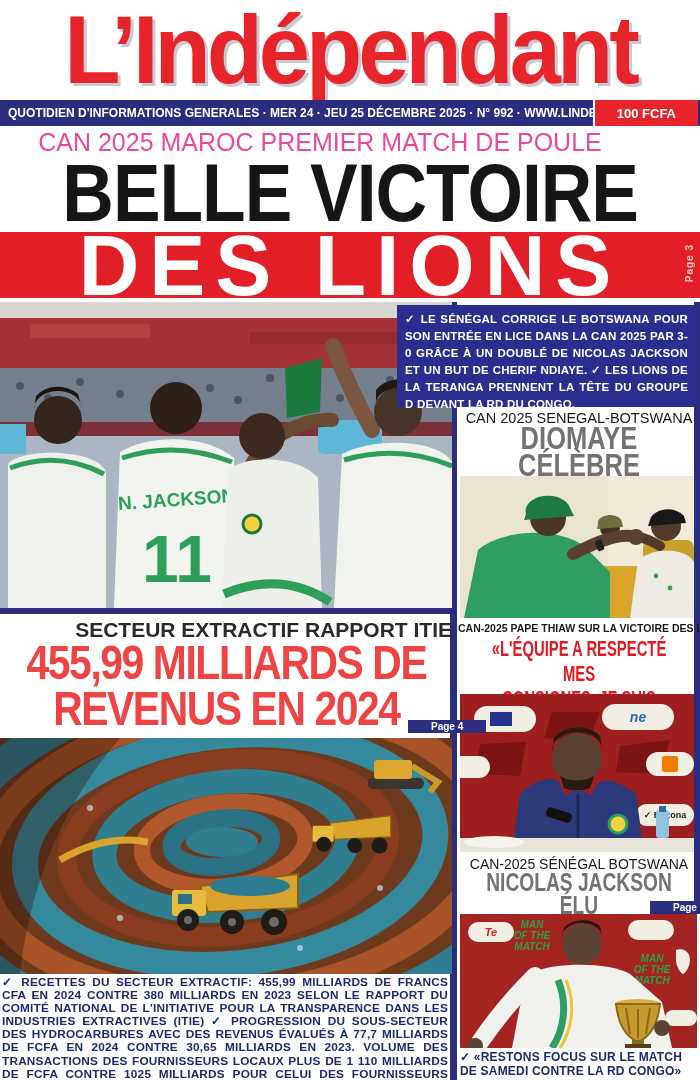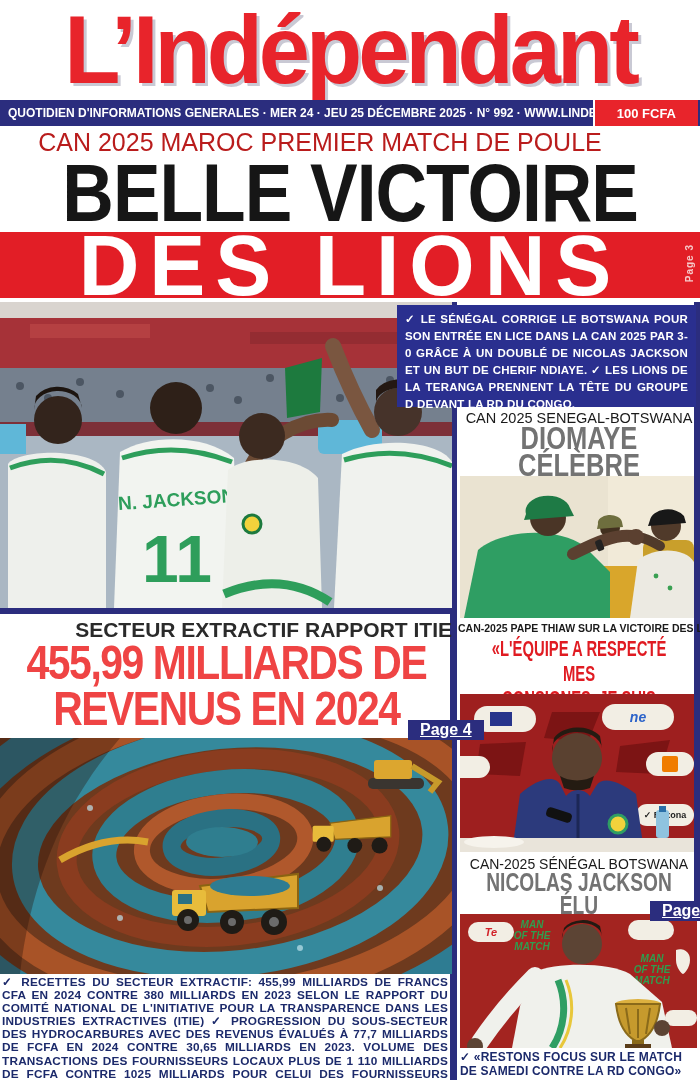--- a/index.html
+++ b/index.html
@@ -9,21 +9,21 @@
   
   .masthead{top:0;left:0;width:700px;height:100px;display:flex;align-items:center;justify-content:center;}
   .masthead-title{color:#e8242b;font-size:92px;font-weight:800;letter-spacing:-4px;line-height:96px;
         text-shadow:3px 3px 0 rgba(60,60,100,.28);white-space:nowrap;transform:scaleY(1.04);}
   
   .infobar{top:100px;left:0;width:700px;height:26px;background:#2b2d7e;color:#fff;}
   .infobar-text{position:absolute;left:8px;top:0;line-height:26px;font-size:12px;font-weight:700;letter-spacing:0;white-space:nowrap;}
   .pricebox{position:absolute;right:2px;top:0;height:26px;background:#e8242b;display:flex;align-items:center;
         padding:0 22px;font-size:13px;font-weight:700;border-left:2px solid #fff;}
   
-  .kicker1{top:128px;left:0;width:640px;text-align:center;font-size:25px;font-weight:500;color:#b91c1c;white-space:nowrap;}
+  .kicker1{top:128px;left:0;width:640px;text-align:center;font-size:25px;font-weight:500;color:#ec4899;white-space:nowrap;}
   .h1wrap{top:150px;left:0;width:700px;text-align:center;}
   .h1{display:inline-block;font-size:70px;font-weight:800;color:#161616;letter-spacing:-1px;line-height:74px;
         transform:scale(1.02,1.16);transform-origin:center top;white-space:nowrap;}
   .band{top:232px;left:0;width:700px;height:66px;background:#e21e26;display:flex;align-items:center;justify-content:center;}
   .band-text{color:#fff;font-size:84px;font-weight:800;letter-spacing:10px;line-height:60px;white-space:nowrap;transform:scaleY(1.02);}
   .band-page{position:absolute;right:5px;top:12px;writing-mode:vertical-rl;transform:rotate(180deg);
         color:#f6c9c9;font-size:10px;font-weight:700;letter-spacing:1px;}
   
   .photoframe{top:608px;left:0;width:457px;height:6px;background:#2b2d7e;}
   .divider{left:450px;top:302px;width:7px;height:778px;background:#2b2d7e;}
@@ -47,21 +47,21 @@
   .j-kicker{top:856px;font-size:14px;font-weight:500;}
   .j-head{top:870px;font-size:24px;line-height:21px;}
   .j-head > span{transform:scale(0.8,1.1);}
   .caption{left:460px;top:1050px;width:236px;font-size:12px;font-weight:700;color:#1c2a6b;line-height:14px;letter-spacing:0.2px;}
   
   .e-kicker{left:0;top:618px;width:452px;text-align:right;font-size:21px;font-weight:700;color:#2a2a2a;white-space:nowrap;}
   .e-head{left:0;top:640px;width:452px;text-align:center;font-weight:800;color:#ef4444;font-size:43px;line-height:41px;}
   .e-head > span{display:inline-block;white-space:pre-line;letter-spacing:-1.5px;transform:scale(0.95,1.12);transform-origin:center top;}
   .bodytext{left:2px;top:976px;width:446px;font-size:11.8px;font-weight:700;color:#1c2a6b;line-height:13.1px;
         text-align:justify;letter-spacing:0.2px;}
-  .page-badge{background:#2b2d7e;color:#fff;font-size:16px;font-weight:700;padding:1px 12px;z-index:6;white-space:nowrap;text-decoration:underline;}
+  .page-badge{background:#2b2d7e;color:#fff;font-size:10px;font-weight:700;padding:1px 23px;z-index:6;white-space:nowrap;}
   .e-badge{left:408px;top:720px;}
   .j-badge{left:650px;top:901px;}
 </style>
 </head>
 <body>
 
 <div id="page">
 
   <div class="abs masthead">
     <div class="masthead-title">L’Indépendant</div>

